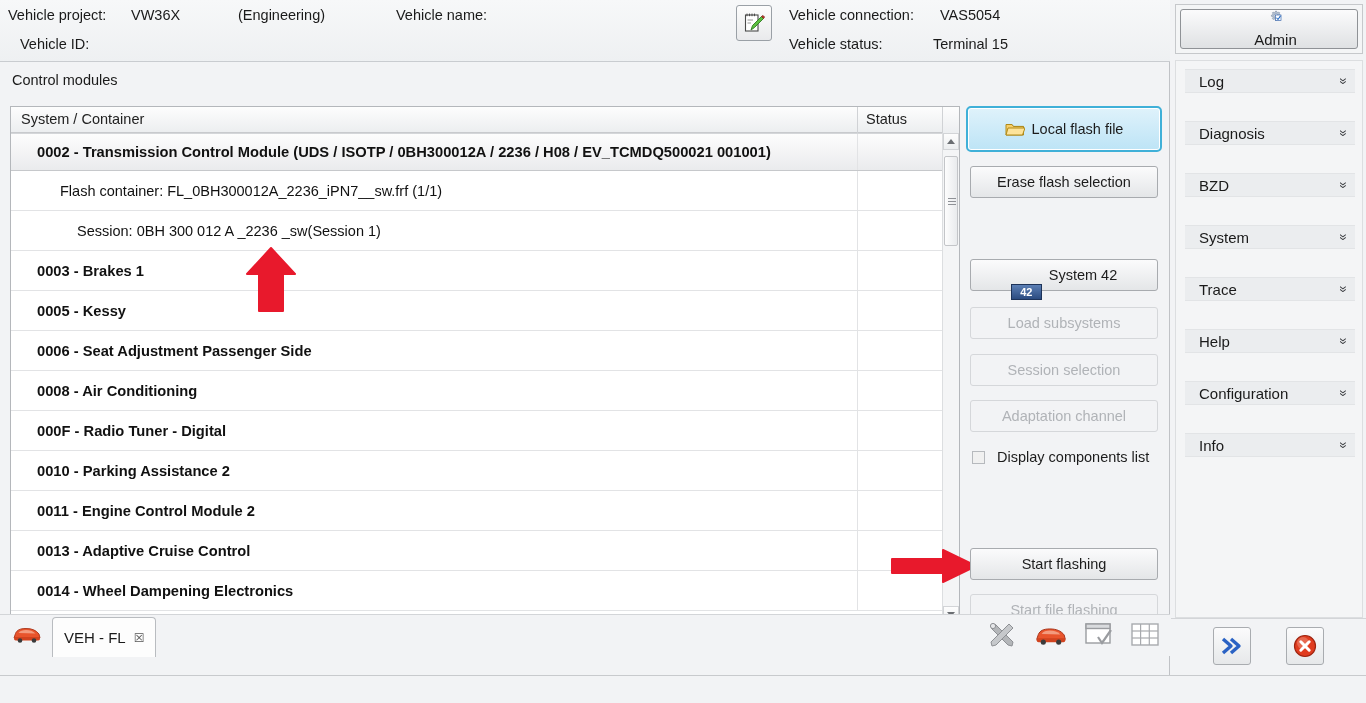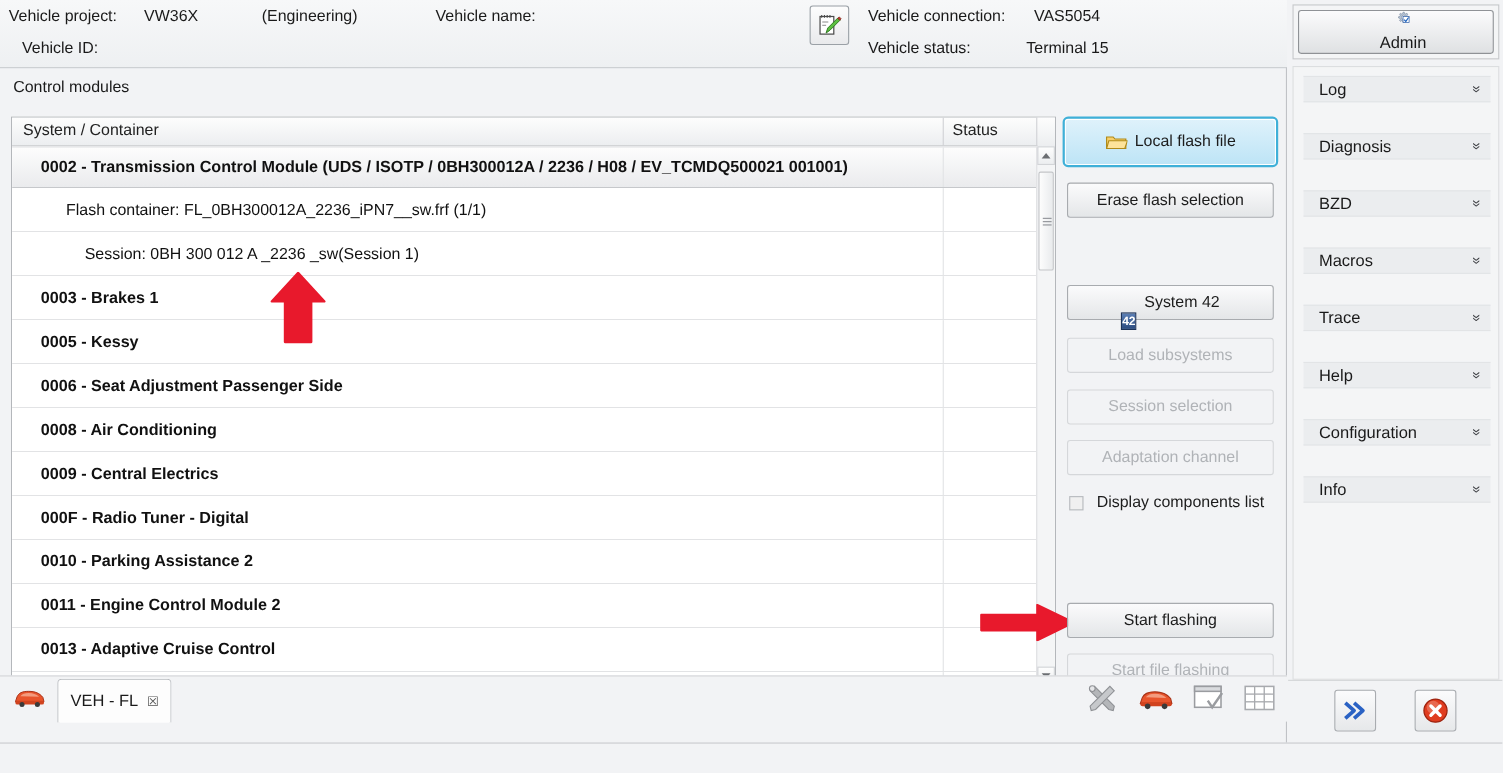--- a/index.html
+++ b/index.html
@@ -195,21 +195,21 @@
     display: flex; align-items: center; gap: 12px;
   }
   #chk-box {
     width: 13px; height: 13px;
     border: 1px solid #b6b9bd; background: #f0f0f0;
   }
   #chk-lbl { font-size: 14.5px; color: #1c1c1c; white-space: nowrap; }
 
   .folder-ico { width: 20px; height: 16px; }
   .sys42-ico {
-    width: 14px; height: 16px;
+    width: 31px; height: 16px;
     background: linear-gradient(#5b7fb5, #2b4b80);
     border: 1px solid #1d3359;
     color: #fff; font-size: 11px; font-weight: bold;
     display: flex; align-items: center; justify-content: center;
     font-family: "Liberation Sans", sans-serif;
     margin-top: 33px;
   }
 
   
   #sidebar {
@@ -380,24 +380,20 @@
           </div>
           <div class="row">
             <span class="row-label lvl0">0006 - Seat Adjustment Passenger Side</span>
             <div class="row-col-div"></div>
           </div>
           <div class="row">
             <span class="row-label lvl0">0008 - Air Conditioning</span>
             <div class="row-col-div"></div>
           </div>
           <div class="row">
-            <span class="row-label lvl0">0009 - Central Electrics</span>
-            <div class="row-col-div"></div>
-          </div>
-          <div class="row">
             <span class="row-label lvl0">000F - Radio Tuner - Digital</span>
             <div class="row-col-div"></div>
           </div>
           <div class="row">
             <span class="row-label lvl0">0010 - Parking Assistance 2</span>
             <div class="row-col-div"></div>
           </div>
           <div class="row">
             <span class="row-label lvl0">0011 - Engine Control Module 2</span>
             <div class="row-col-div"></div>
@@ -549,21 +545,21 @@
         </div>
         <div class="menu-item" style="top: 60px;">
           <span class="menu-lbl">Diagnosis</span>
           <span class="chev" style="transform: rotate(90deg) scaleY(1.2);">»</span>
         </div>
         <div class="menu-item" style="top: 112px;">
           <span class="menu-lbl">BZD</span>
           <span class="chev" style="transform: rotate(90deg) scaleY(1.2);">»</span>
         </div>
         <div class="menu-item" style="top: 164px;">
-          <span class="menu-lbl">Macros</span>
+          <span class="menu-lbl">System</span>
           <span class="chev" style="transform: rotate(90deg) scaleY(1.2);">»</span>
         </div>
         <div class="menu-item" style="top: 216px;">
           <span class="menu-lbl">Trace</span>
           <span class="chev" style="transform: rotate(90deg) scaleY(1.2);">»</span>
         </div>
         <div class="menu-item" style="top: 268px;">
           <span class="menu-lbl">Help</span>
           <span class="chev" style="transform: rotate(90deg) scaleY(1.2);">»</span>
         </div>

